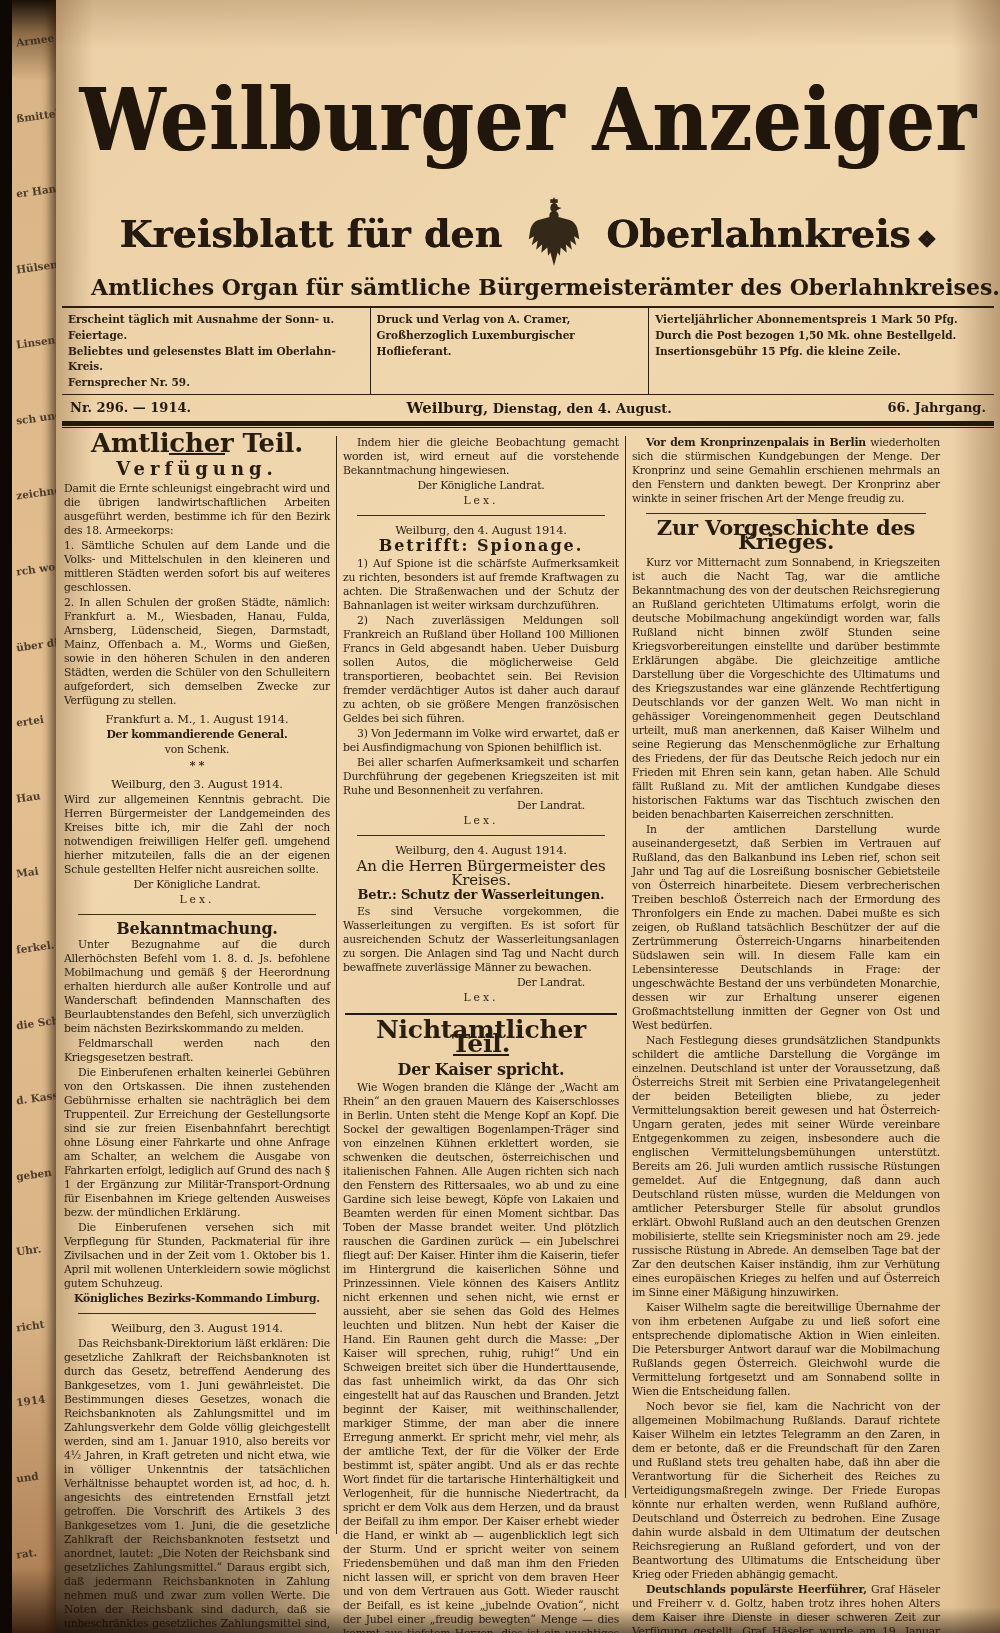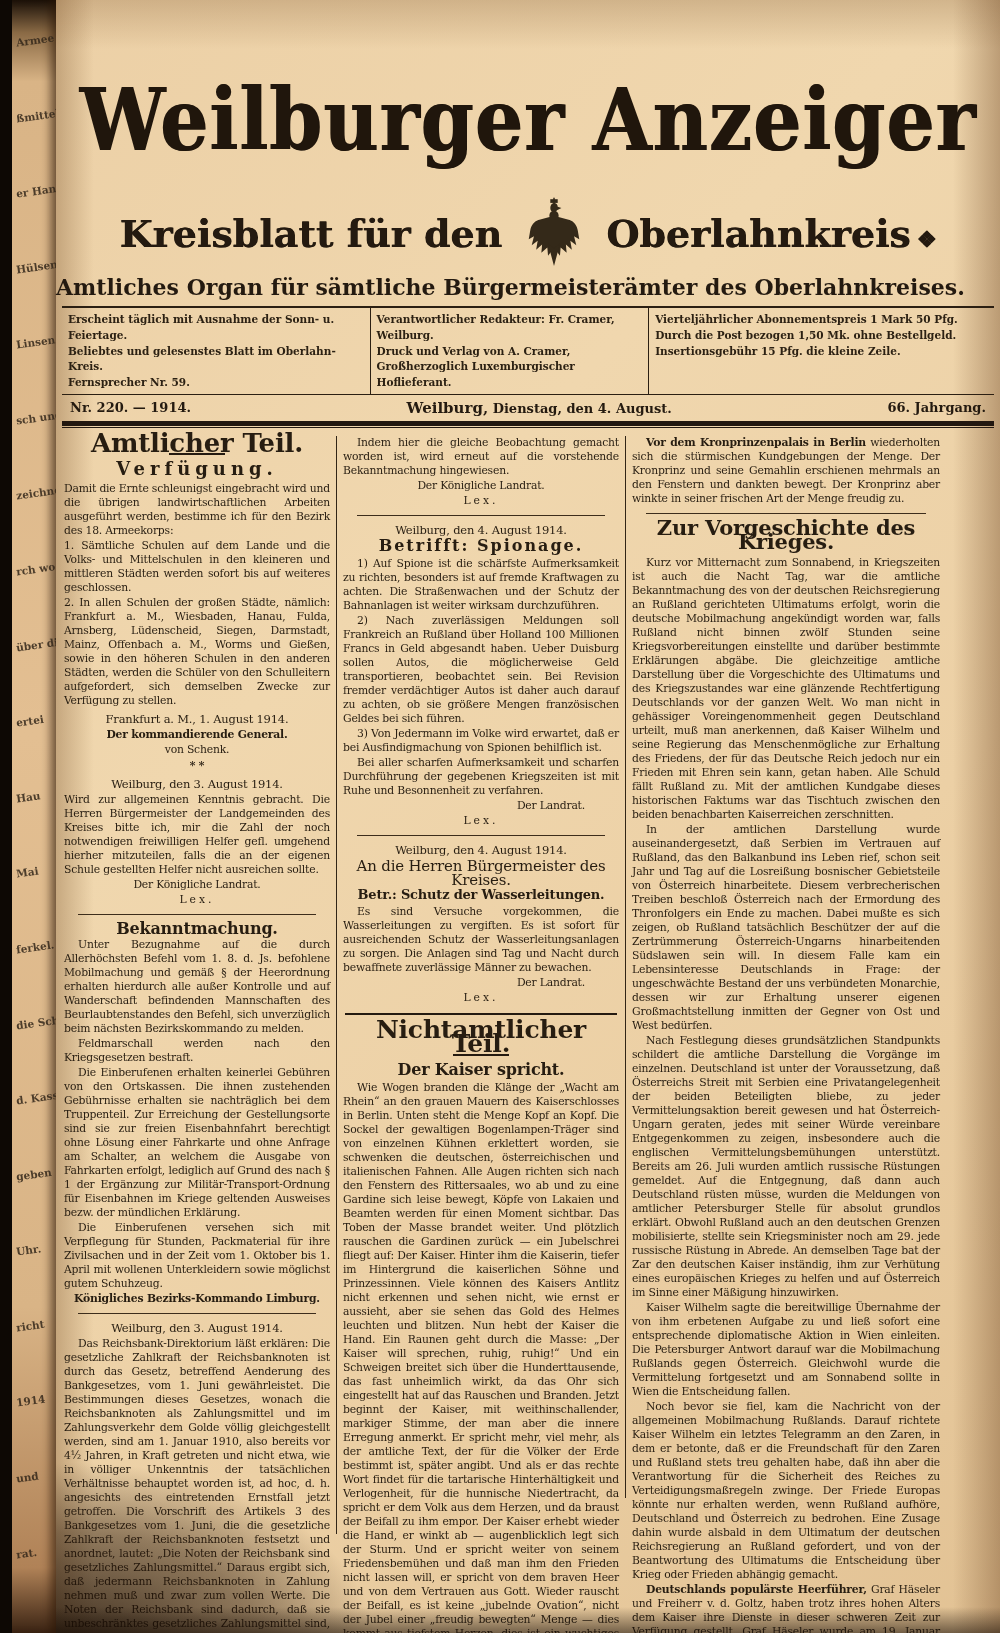--- a/index.html
+++ b/index.html
@@ -36,21 +36,21 @@
   .edge-bottom{position:absolute;left:0;bottom:0;width:100%;height:26px;pointer-events:none;
     background:linear-gradient(0deg,rgba(20,10,3,.55),rgba(20,10,3,0));}
   
   .masthead{height:134px;text-align:center;font-weight:bold;font-size:76px;
     line-height:120px;letter-spacing:1px;transform:scaleY(1.12);transform-origin:top;
     color:#20160c;text-shadow:1px 0 0 #20160c;}
   .subtitle-row{height:78px;display:flex;align-items:center;justify-content:center;gap:26px;margin-top:6px;}
   .subtitle{font-size:38px;font-weight:bold;text-shadow:.5px 0 0 #20160c;}
   .ornament{font-size:22px;margin-left:6px;}
   .eagle{height:74px;width:52px;flex:0 0 auto;}
-  .organ-line{text-align:left;font-size:22px;font-weight:bold;height:32px;line-height:30px;}
+  .organ-line{text-align:right;font-size:22px;font-weight:bold;height:32px;line-height:30px;}
   
   .bar-rule{height:2px;background:#2b1f12;margin:2px 6px 0;}
   .infobar{display:flex;margin:0 6px;border-bottom:1px solid #2b1f12;}
   .infocell{box-sizing:border-box;padding:4px 6px 3px;font-size:10.5px;line-height:1.5;
     font-weight:bold;color:#2c2113;}
   .infocell.left{width:33%;}
   .infocell.center{width:30%;border-left:1px solid #2b1f12;border-right:1px solid #2b1f12;}
   .infocell.right{width:37%;}
   .dateline{display:flex;align-items:center;justify-content:space-between;height:26px;
     padding:0 14px;font-size:13px;font-weight:bold;}
@@ -142,33 +142,32 @@
 
   <div class="bar-rule"></div>
 
   <div class="infobar">
     <div class="infocell left">
       <div>Erscheint täglich mit Ausnahme der Sonn- u. Feiertage.</div>
       <div>Beliebtes und gelesenstes Blatt im Oberlahn-Kreis.</div>
       <div>Fernsprecher Nr. 59.</div>
     </div>
     <div class="infocell center">
-      <div>Verantwortlicher Redakteur: Fr. Cramer, Weilburg.</div>
       <div>Druck und Verlag von A. Cramer,</div>
       <div>Großherzoglich Luxemburgischer Hoflieferant.</div>
     </div>
     <div class="infocell right">
       <div>Vierteljährlicher Abonnementspreis 1 Mark 50 Pfg.</div>
       <div>Durch die Post bezogen 1,50 Mk. ohne Bestellgeld.</div>
       <div>Insertionsgebühr 15 Pfg. die kleine Zeile.</div>
     </div>
   </div>
 
   <div class="dateline">
-    <span>Nr. 220. — 1914.</span>
+    <span>Nr. 296. — 1914.</span>
     <span class="center"><b>Weilburg,</b><span> Dienstag, den 4. August.</span></span>
     <span>66. Jahrgang.</span>
   </div>
 
   <div class="thick-rule"></div>
   <div class="thin-rule"></div>
 
   <div class="cols">
 
     <div class="col col1">

